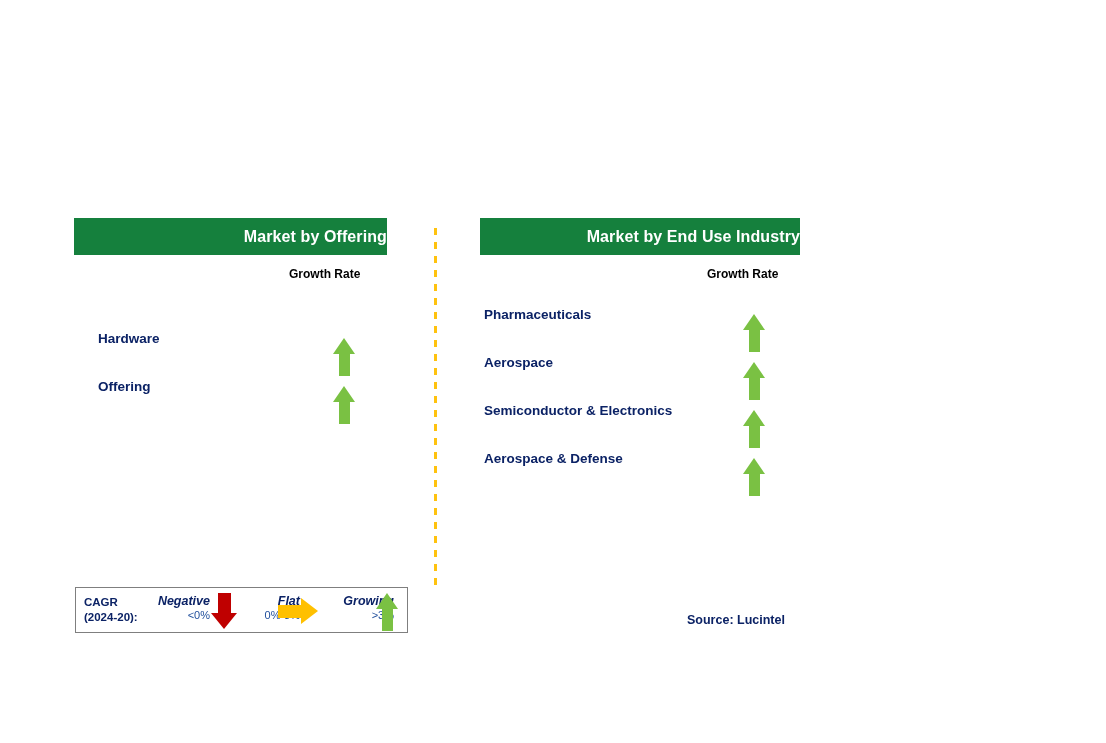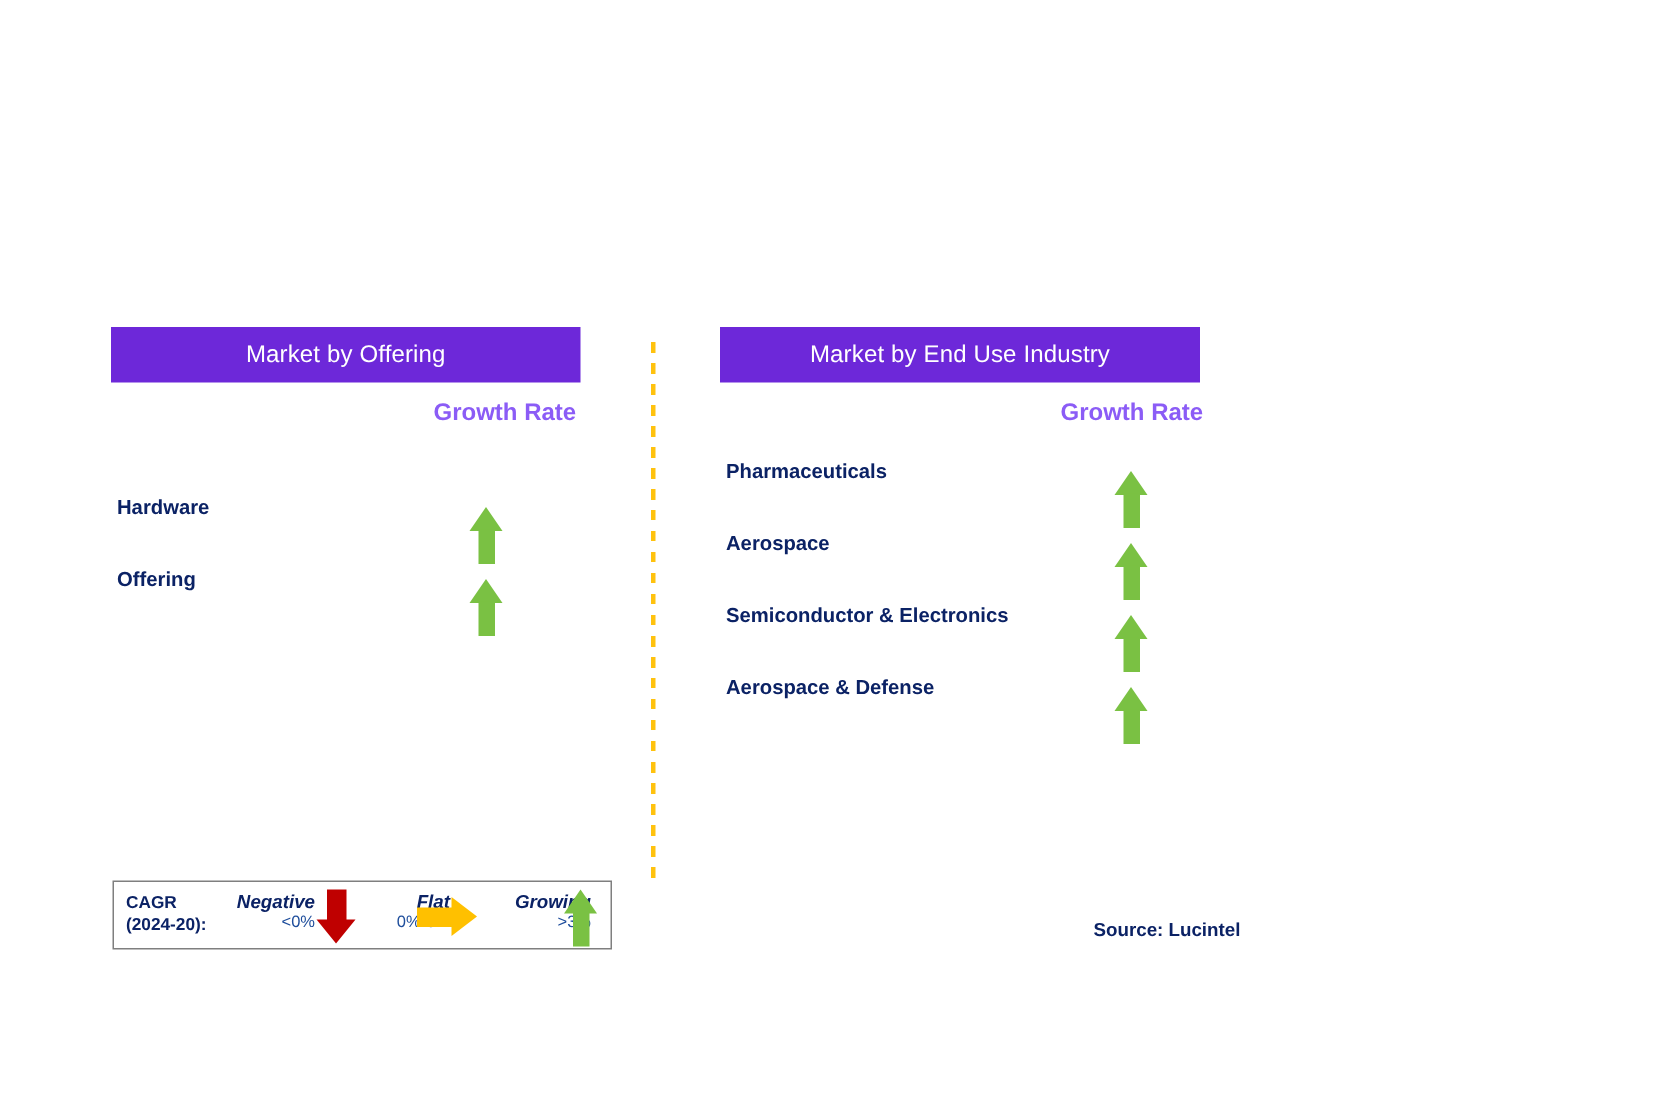--- a/index.html
+++ b/index.html
@@ -16,35 +16,35 @@
   }
 
   .panel {
     position: absolute;
     top: 218px;
   }
   .panel-left  { left: 74px;  width: 313px; }
   .panel-right { left: 480px; width: 320px; }
 
   .panel-header {
-    background: #6d28d9;
+    background: #15803d;
     color: #ffffff;
     font-size: 16px;
-    font-weight: normal;
-    text-align: center;
+    font-weight: bold;
+    text-align: right;
     line-height: 37px;
     height: 37px;
     letter-spacing: 0.1px;
   }
 
   .growth-label {
     position: absolute;
-    font-size: 16px;
-    font-weight: bold;
-    color: #8b5cf6;
+    font-size: 12px;
+    font-weight: bold;
+    color: #000000;
     white-space: nowrap;
   }
   .growth-label-left  { left: 215px; top: 49px; }
   .growth-label-right { left: 227px; top: 49px; }
 
   .rows {
     position: relative;
     margin-top: 0;
   }
   .row {
@@ -212,32 +212,31 @@
   .legend-arrow-up    { left: 300px; top: 5px; }
 
   .source {
     position: absolute;
     left: 687px;
     top: 613px;
     font-size: 12.5px;
     font-weight: bold;
     color: #0b2265;
     white-space: nowrap;
-    margin-left: 42px;
   }
 </style>
 </head>
 <body>
 
 <div class="panel panel-left">
   <div class="panel-header">Market by Offering</div>
 
   <div class="growth-label growth-label-left">Growth Rate</div>
 
-  <div class="rows" style="padding-top:59px;">
+  <div class="rows" style="padding-top:59px;margin-left:20px;">
 
     <div class="row">
       <span class="row-label">Hardware</span>
       <span class="row-arrow">
         <span class="arrow-up">
           <span class="head"></span><span class="shaft"></span>
         </span>
       </span>
     </div>
 

